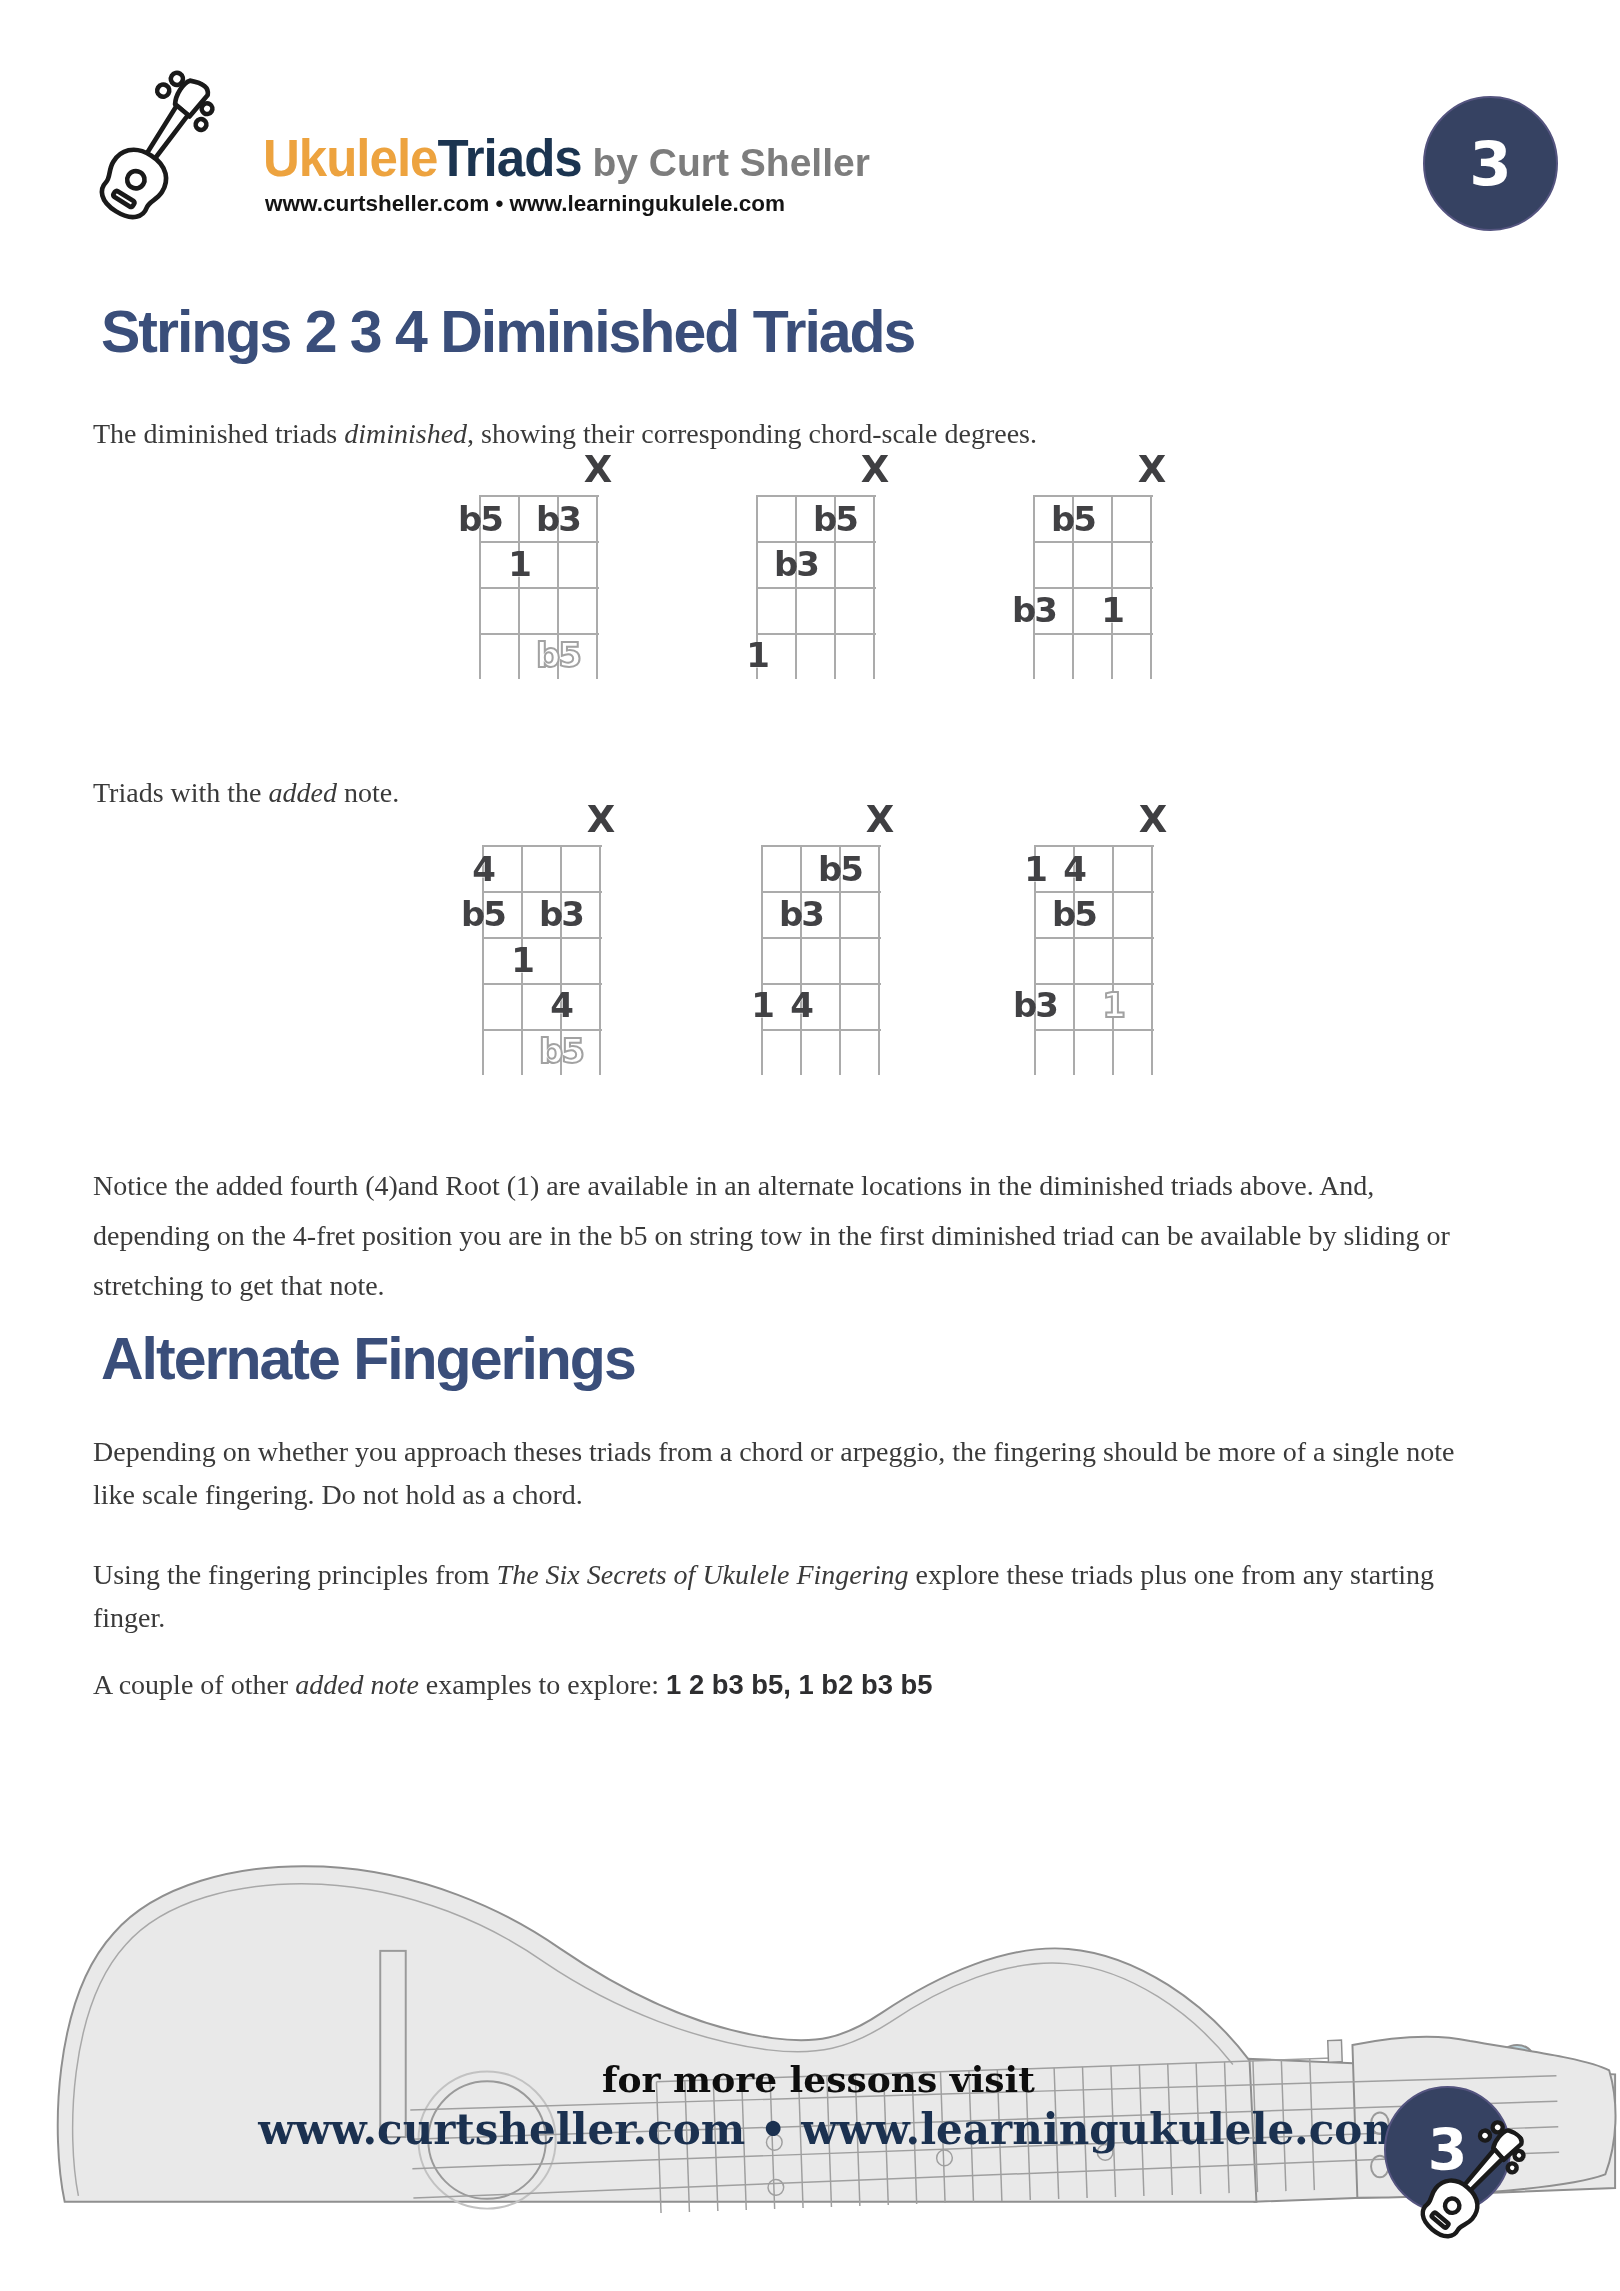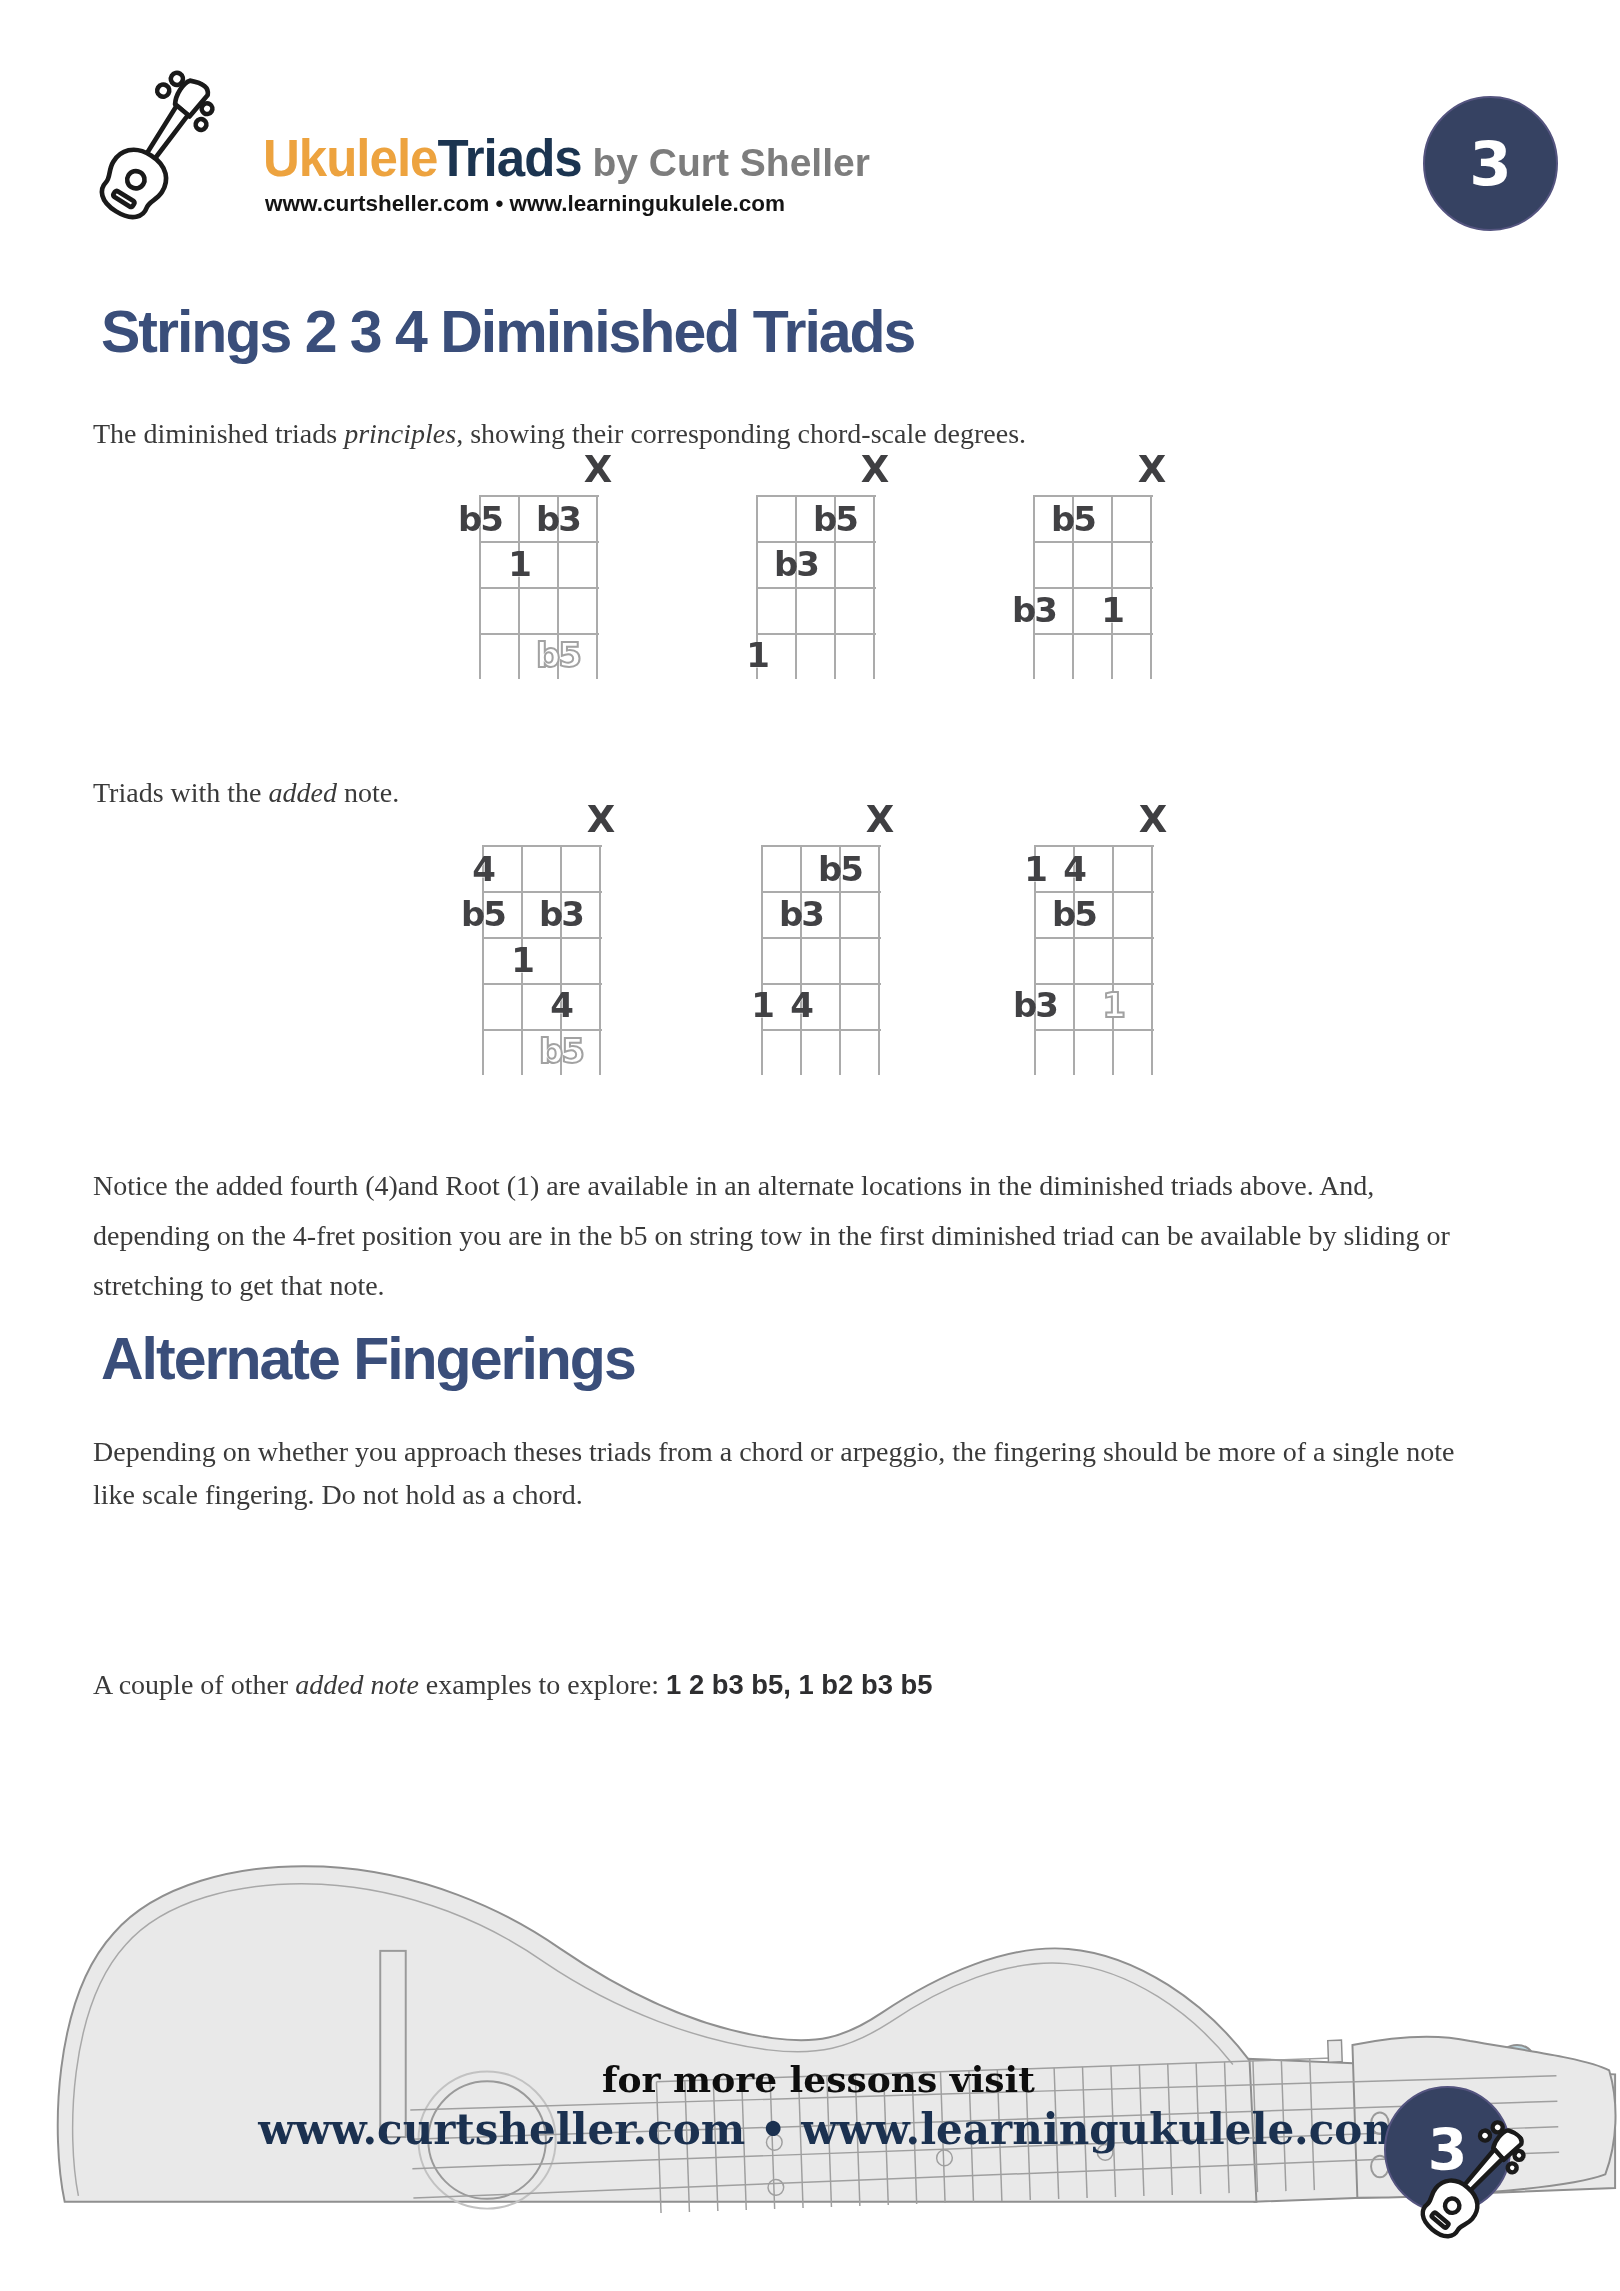--- a/index.html
+++ b/index.html
@@ -85,21 +85,21 @@
     <span class="logo-uku">Ukulele</span><span class="logo-les">Triads</span><span class="logo-by"> by Curt Sheller</span>
   </div>
   <div class="hdr-urls">www.curtsheller.com • www.learningukulele.com</div>
 
   <div class="badge top">
     <span>3</span>
   </div>
 
   <h1>Strings 2 3 4 Diminished Triads</h1>
 
-  <p class="para" id="p1"><span>The diminished triads </span><em>principles</em><span>, showing their corresponding chord-scale degrees.</span></p>
+  <p class="para" id="p1"><span>The diminished triads </span><em>diminished</em><span>, showing their corresponding chord-scale degrees.</span></p>
 
   <div class="cdia-row" id="row1" style="top:495px">
       <div class="cdiagram" style="left: 479px; width: 120px; height: 184px;">
         <span class="xmark">X</span>
         <span class="note" style="left: 1px; top: 23.5px;">b5</span>
         <span class="note" style="left: 79px; top: 23.5px;">b3</span>
         <span class="note" style="left: 40px; top: 69px;">1</span>
         <span class="note ghost" style="left: 79px; top: 160px;">b5</span>
       </div>
       <div class="cdiagram" style="left: 756px; width: 120px; height: 184px;">
@@ -144,20 +144,21 @@
         <span class="note ghost" style="left: 79px; top: 160px;">1</span>
       </div>
     </div>
 
   <p class="para" id="p3">Notice the added fourth (4)and Root (1) are available in an alternate locations in the diminished triads above. And, depending on the 4-fret position you are in the b5 on string tow in the first diminished triad can be available by sliding or stretching to get that note.</p>
 
   <h2>Alternate Fingerings</h2>
 
   <p class="para" id="p4">Depending on whether you approach theses triads from a chord or arpeggio, the fingering should be more of a single note like scale fingering. Do not hold as a chord.</p>
 
+  <p class="para" id="p5"><span>Using the fingering principles from </span><em>The Six Secrets of Ukulele Fingering</em><span> explore these triads plus one from any starting finger.</span></p>
 
   <p class="para" id="p6"><span>A couple of other </span><em>added note</em><span> examples to explore: </span><span class="seq">1 2 b3 b5, 1 b2 b3 b5</span></p>
 
   <svg class="footer-art" viewBox="0 0 1653 458" width="1620" height="449">
 
     <ellipse cx="1463" cy="214" rx="18" ry="14" fill="#bdd7e0" stroke="#8f8f8f" stroke-width="2"></ellipse>
     <ellipse cx="1548" cy="218" rx="16" ry="12" fill="#bdd7e0" stroke="#8f8f8f" stroke-width="2"></ellipse>
 
     <path d="M1272 220 L1648 236 L1648 352 L1280 366 Z" fill="#e9e9e9" stroke="#8f8f8f" stroke-width="2"></path>
 

